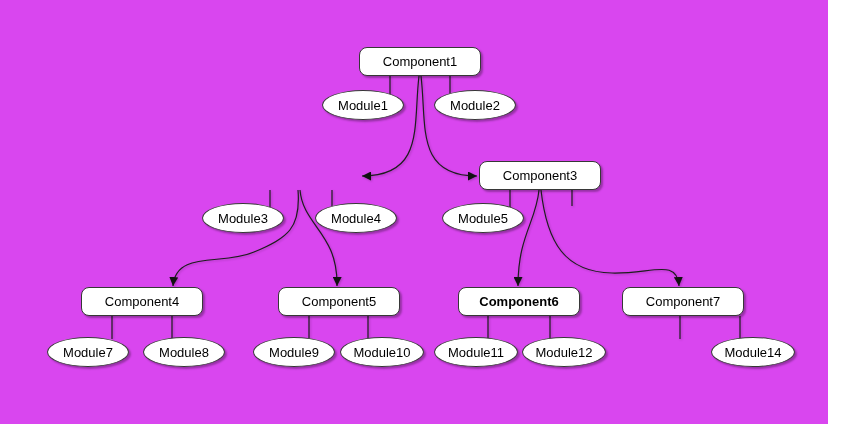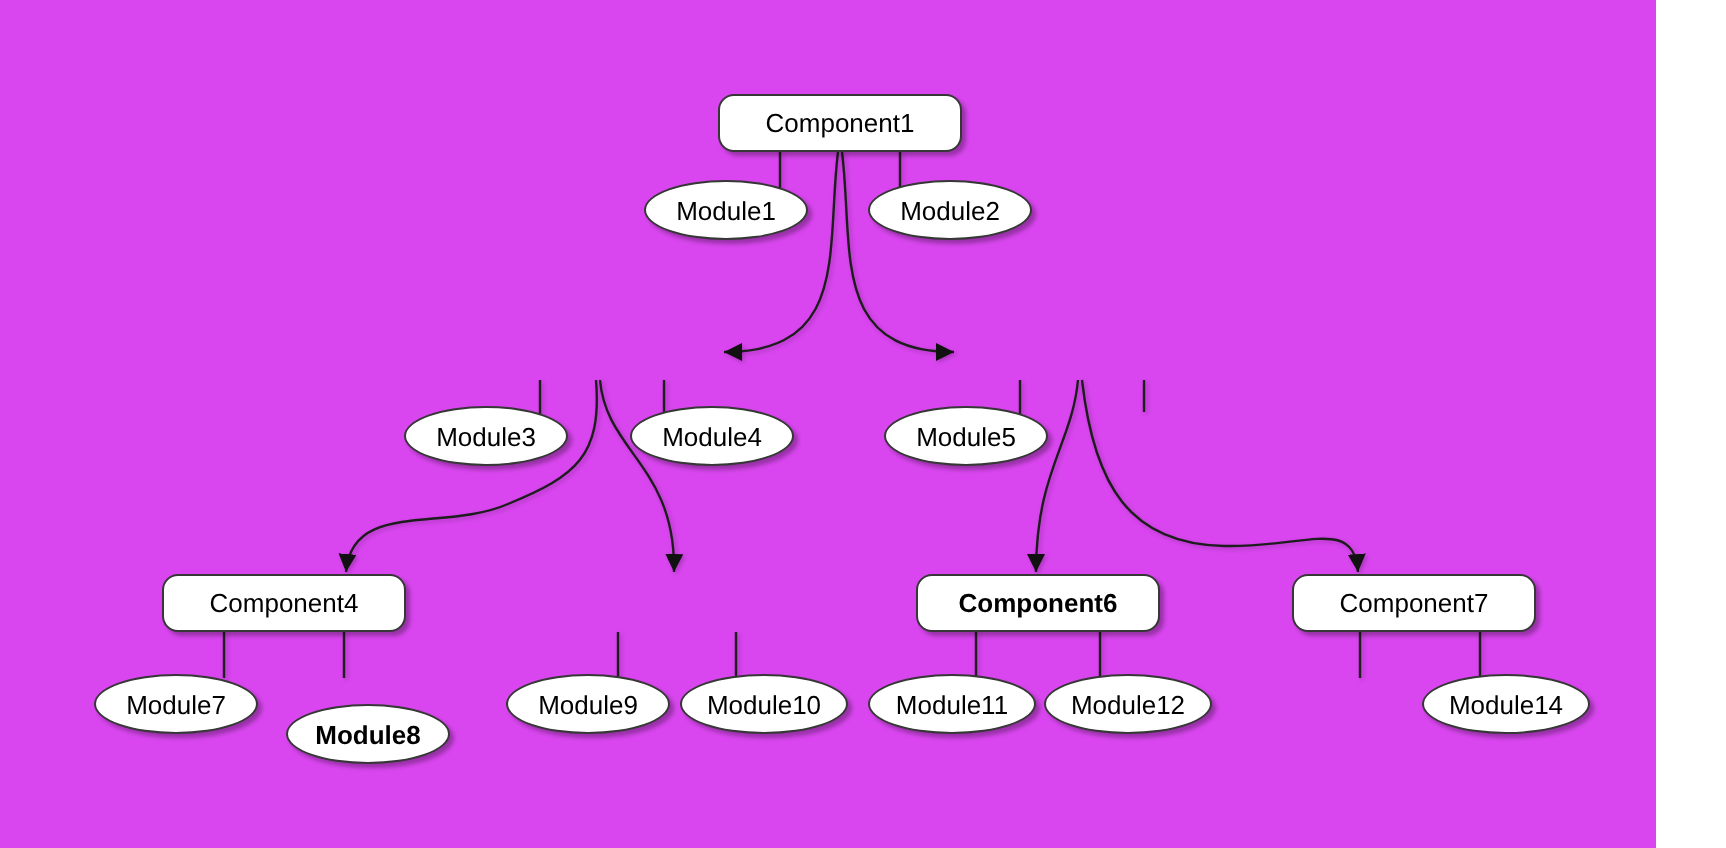--- a/index.html
+++ b/index.html
@@ -81,30 +81,32 @@
 
     <path d="M419,76 C413,125 425,176 362,176" marker-end="url(#arrow)"></path>
     <path d="M421,76 C427,125 415,176 477,176" marker-end="url(#arrow)"></path>
     <path d="M298,190 C301,228 288,238 254,252 C222,266 176,250 173,286" marker-end="url(#arrow)"></path>
     <path d="M300,190 C303,226 338,233 337,286" marker-end="url(#arrow)"></path>
     <path d="M539,190 C536,222 518,236 518,286" marker-end="url(#arrow)"></path>
     <path d="M541,190 C547,243 565,272 612,273 C652,274 677,258 679,286" marker-end="url(#arrow)"></path>
   </svg>
 
   <div class="node comp" style="left:359px; top:47px;">Component1</div>
+  <div class="node comp" style="left:479px; top:161px;">Component3</div>
   <div class="node comp" style="left:81px;  top:287px;">Component4</div>
+  <div class="node comp" style="left:278px; top:287px;">Component5</div>
   <div class="node comp" style="left:458px; top:287px;font-weight:bold;">Component6</div>
-  <div class="node comp" style="left:646px; top:287px;">Component7</div>
+  <div class="node comp" style="left:622px; top:287px;">Component7</div>
 
   <div class="node mod" style="left:322px; top:90px;">Module1</div>
   <div class="node mod" style="left:434px; top:90px;">Module2</div>
   <div class="node mod" style="left:202px; top:203px;">Module3</div>
   <div class="node mod" style="left:315px; top:203px;">Module4</div>
   <div class="node mod" style="left:442px; top:203px;">Module5</div>
   <div class="node mod" style="left:47px;  top:337px;">Module7</div>
-  <div class="node mod" style="left:143px; top:352px;font-weight:bold;">Module8</div>
+  <div class="node mod" style="left:143px; top:337px;">Module8</div>
   <div class="node mod" style="left:253px; top:337px;">Module9</div>
   <div class="node mod wide" style="left:340px; top:337px;">Module10</div>
   <div class="node mod wide" style="left:434px; top:337px;">Module11</div>
   <div class="node mod wide" style="left:522px; top:337px;">Module12</div>
   <div class="node mod wide" style="left:711px; top:337px;">Module14</div>
 
 </div>
 
 </body></html>

